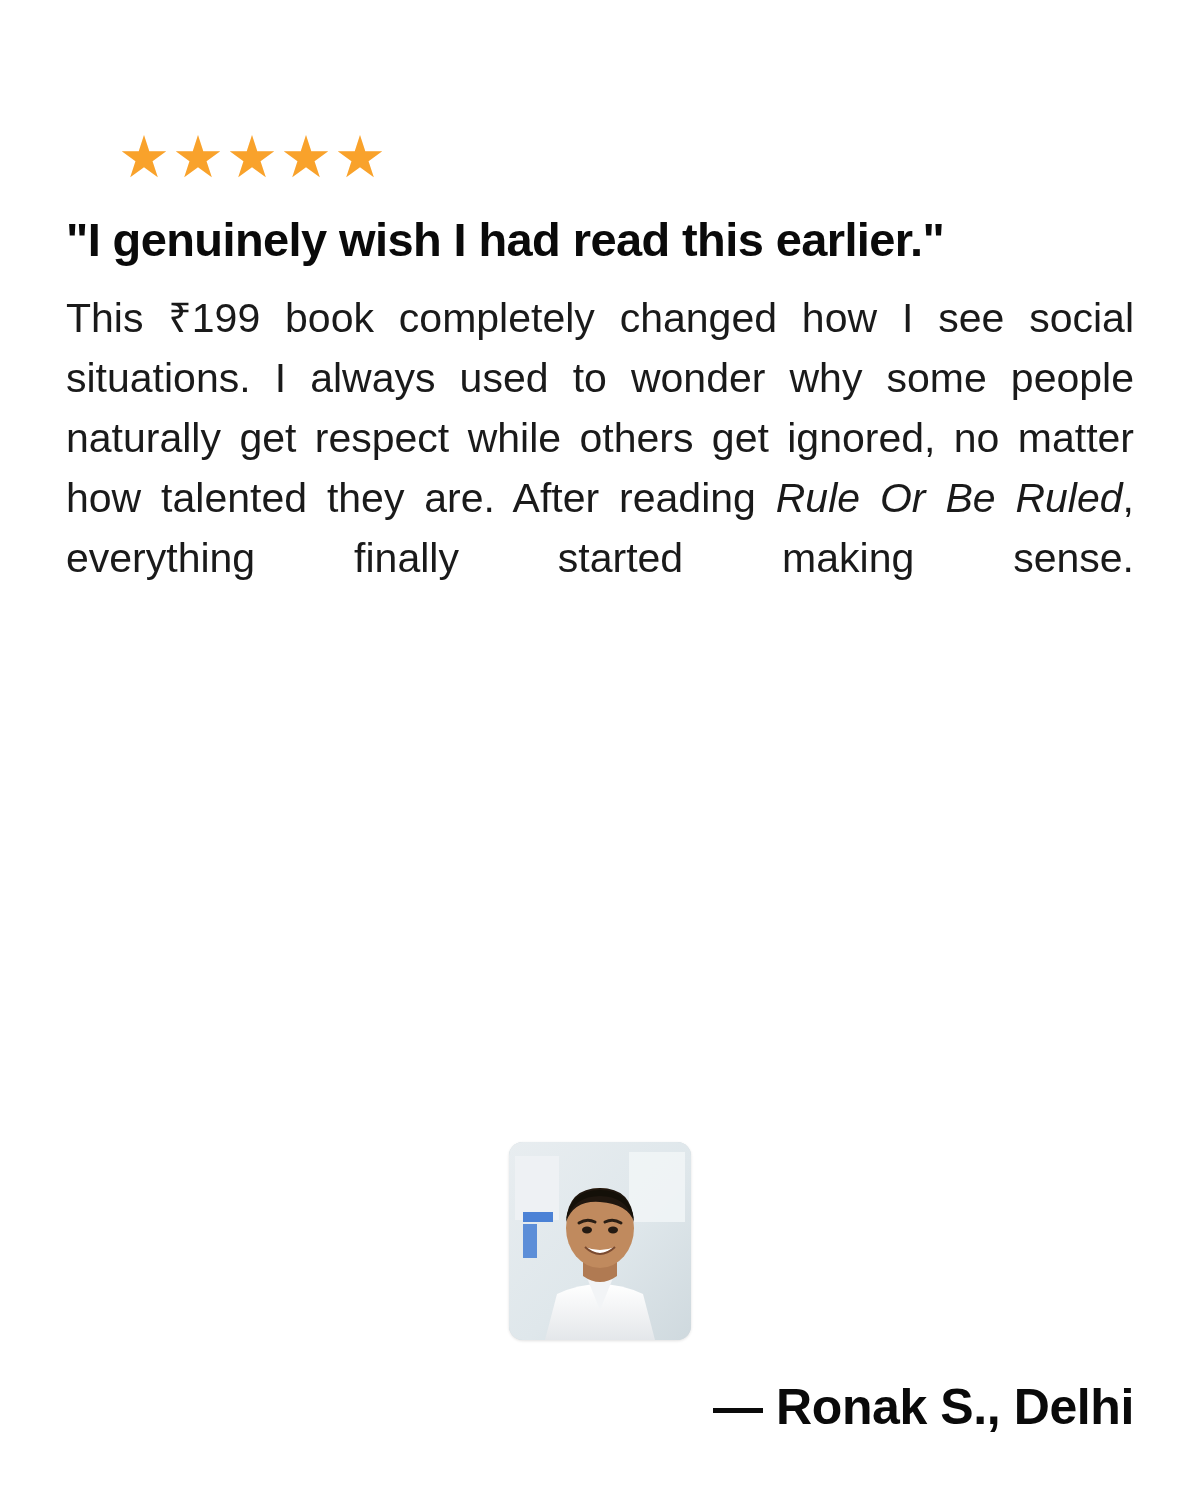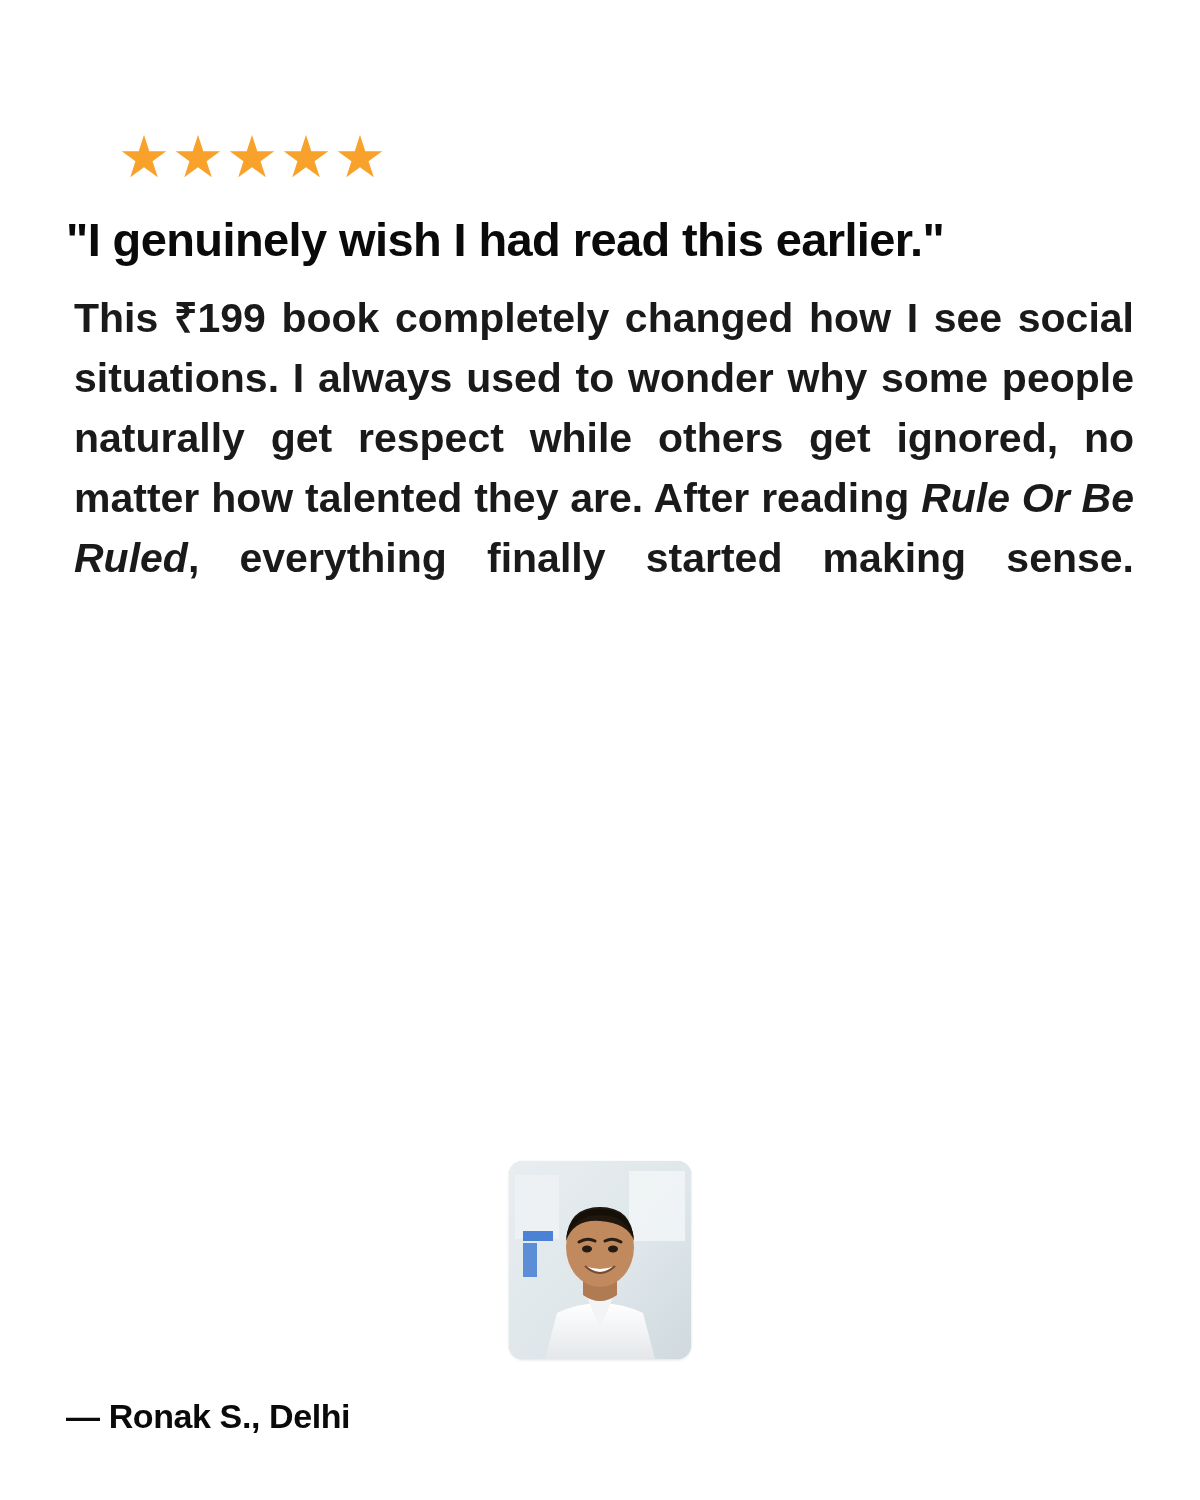--- a/index.html
+++ b/index.html
@@ -44,24 +44,24 @@
     letter-spacing: -0.6px;
     color: #0a0a0a;
     margin: 0 0 22px 0;
     line-height: 1.18;
   }
 
   .para {
     font-size: 41px;
     line-height: 1.46;
     color: #1a1a1a;
-    margin: 0 0 4px 8px;
+    margin: 0 0 4px 0;
     text-align: justify;
     text-justify: inter-word;
-    font-weight: 700;
+    font-weight: 400;
   }
   .para .book-title {
     font-style: italic;
   }
   
   .para::after {
     content: "";
     display: inline-block;
     width: 100%;
   }
@@ -85,22 +85,22 @@
     background: #cfd9de;
     box-shadow: 0 1px 3px rgba(0,0,0,0.12);
   }
   .avatar svg {
     display: block;
     width: 100%;
     height: 100%;
   }
 
   .attribution {
-    text-align: left;
-    font-size: 34px;
+    text-align: right;
+    font-size: 50px;
     font-weight: 700;
     letter-spacing: -0.4px;
     color: #0a0a0a;
     margin-bottom: 24px;
   }
 </style>
 </head>
 <body>
 
 <div class="card">

